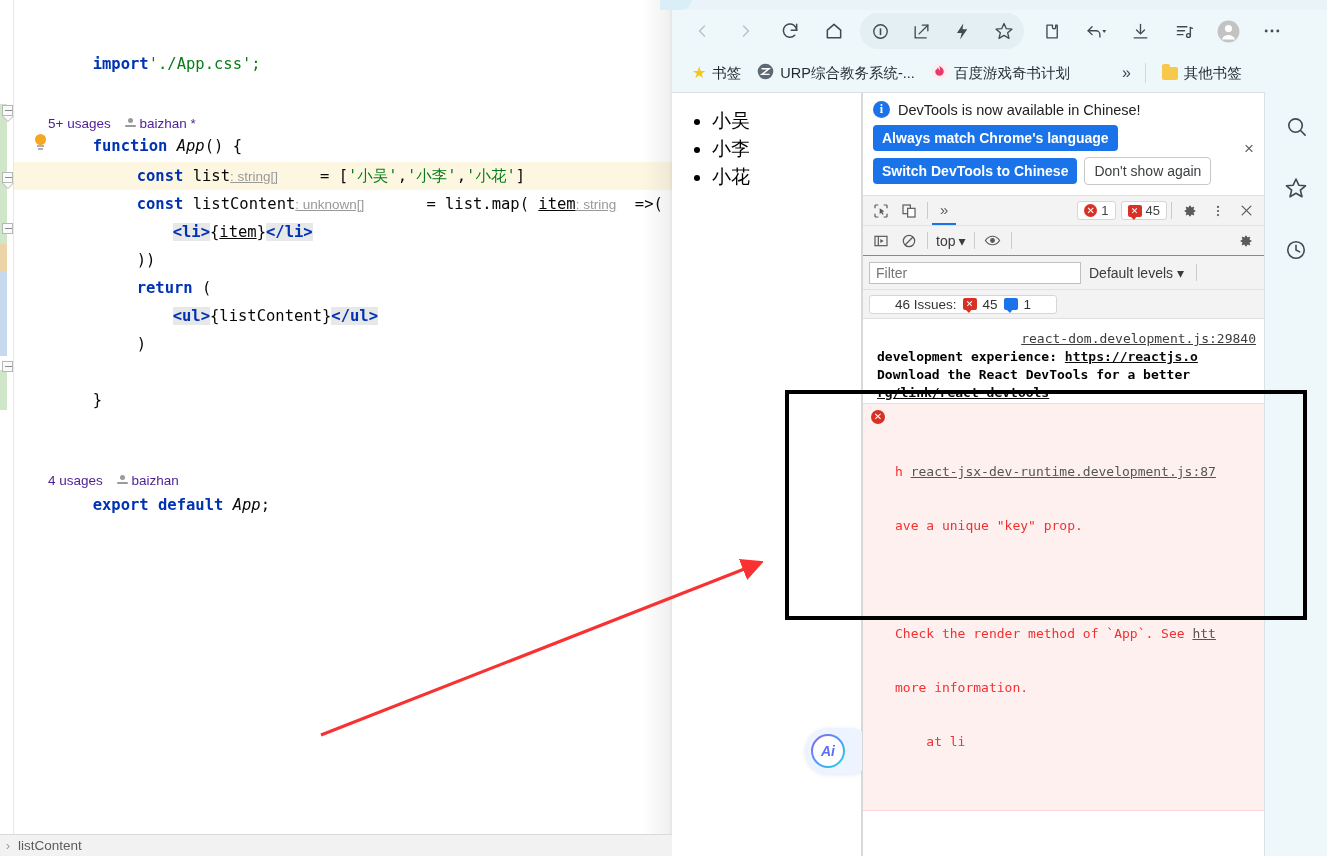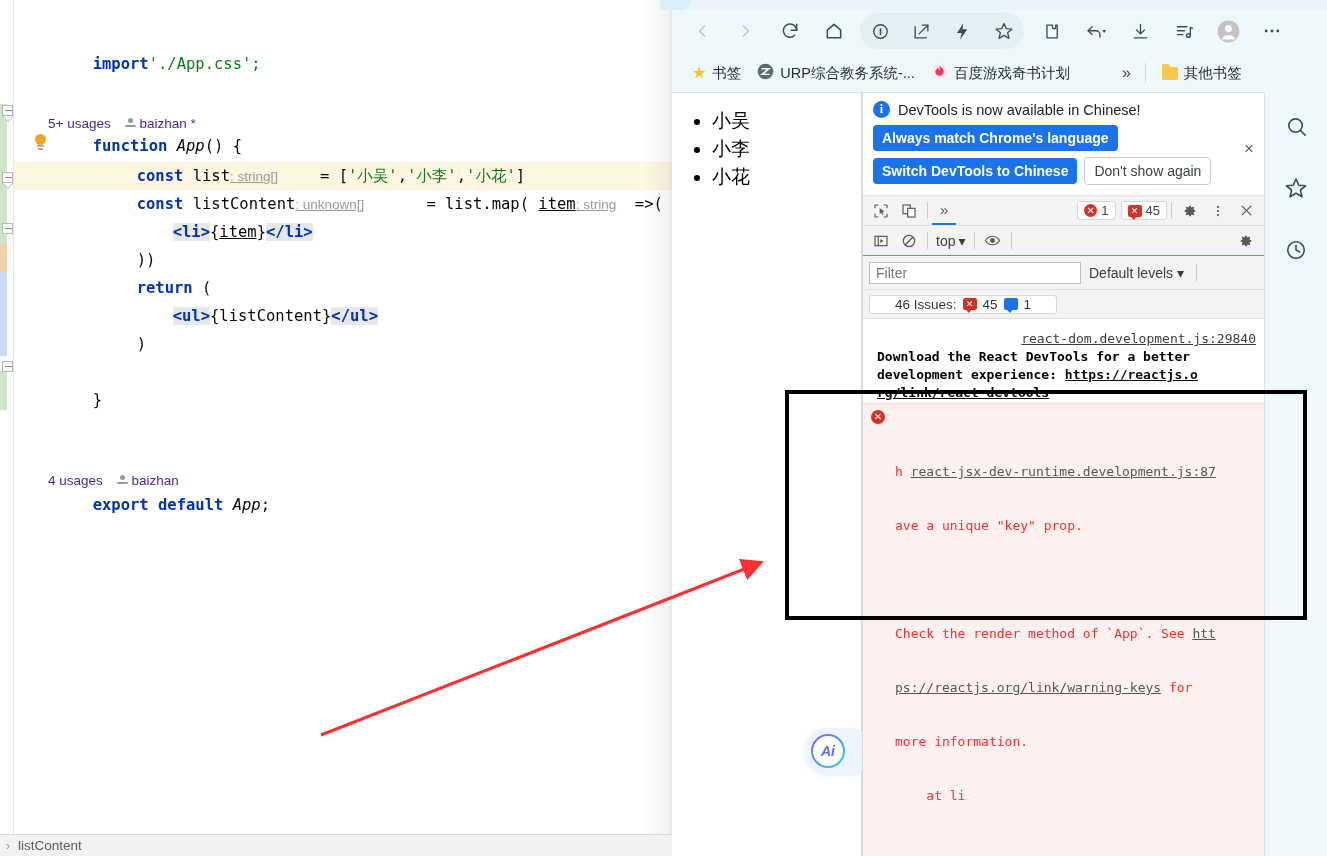--- a/index.html
+++ b/index.html
@@ -693,32 +693,31 @@
             <span>45</span>
             <span class="info-bubble"></span>
             <span>1</span>
           </div>
         </div>
 
         <div class="console-body">
 
           <div class="c-row">
             <div class="c-src">react-dom.development.js:29840</div>
+            <div class="c-text"><span>development experience: </span><span class="c-link">https://reactjs.o</span></div>
             <div class="c-text">Download the React DevTools for a better</div>
-            <div class="c-text"><span>development experience: </span><span class="c-link">https://reactjs.o</span></div>
             <div class="c-text c-link">rg/link/react-devtools</div>
           </div>
 
           <div class="c-error">
             <span class="err-ic">✕</span>
             <div><span>h </span><span class="ulink">react-jsx-dev-runtime.development.js:87</span></div>
             <div>ave a unique "key" prop.</div>
             <div>&nbsp;</div>
             <div><span>Check the render method of `App`. See </span><span class="ulink">htt</span></div>
-            <div><span class="ulink">ps://reactjs.org/link/warning-keys</span><span> for</span></div>
             <div>more information.</div>
             <div>    at li</div>
             
           </div>
 
         </div>
       </div>
     </div>
 
     <div class="rail">

